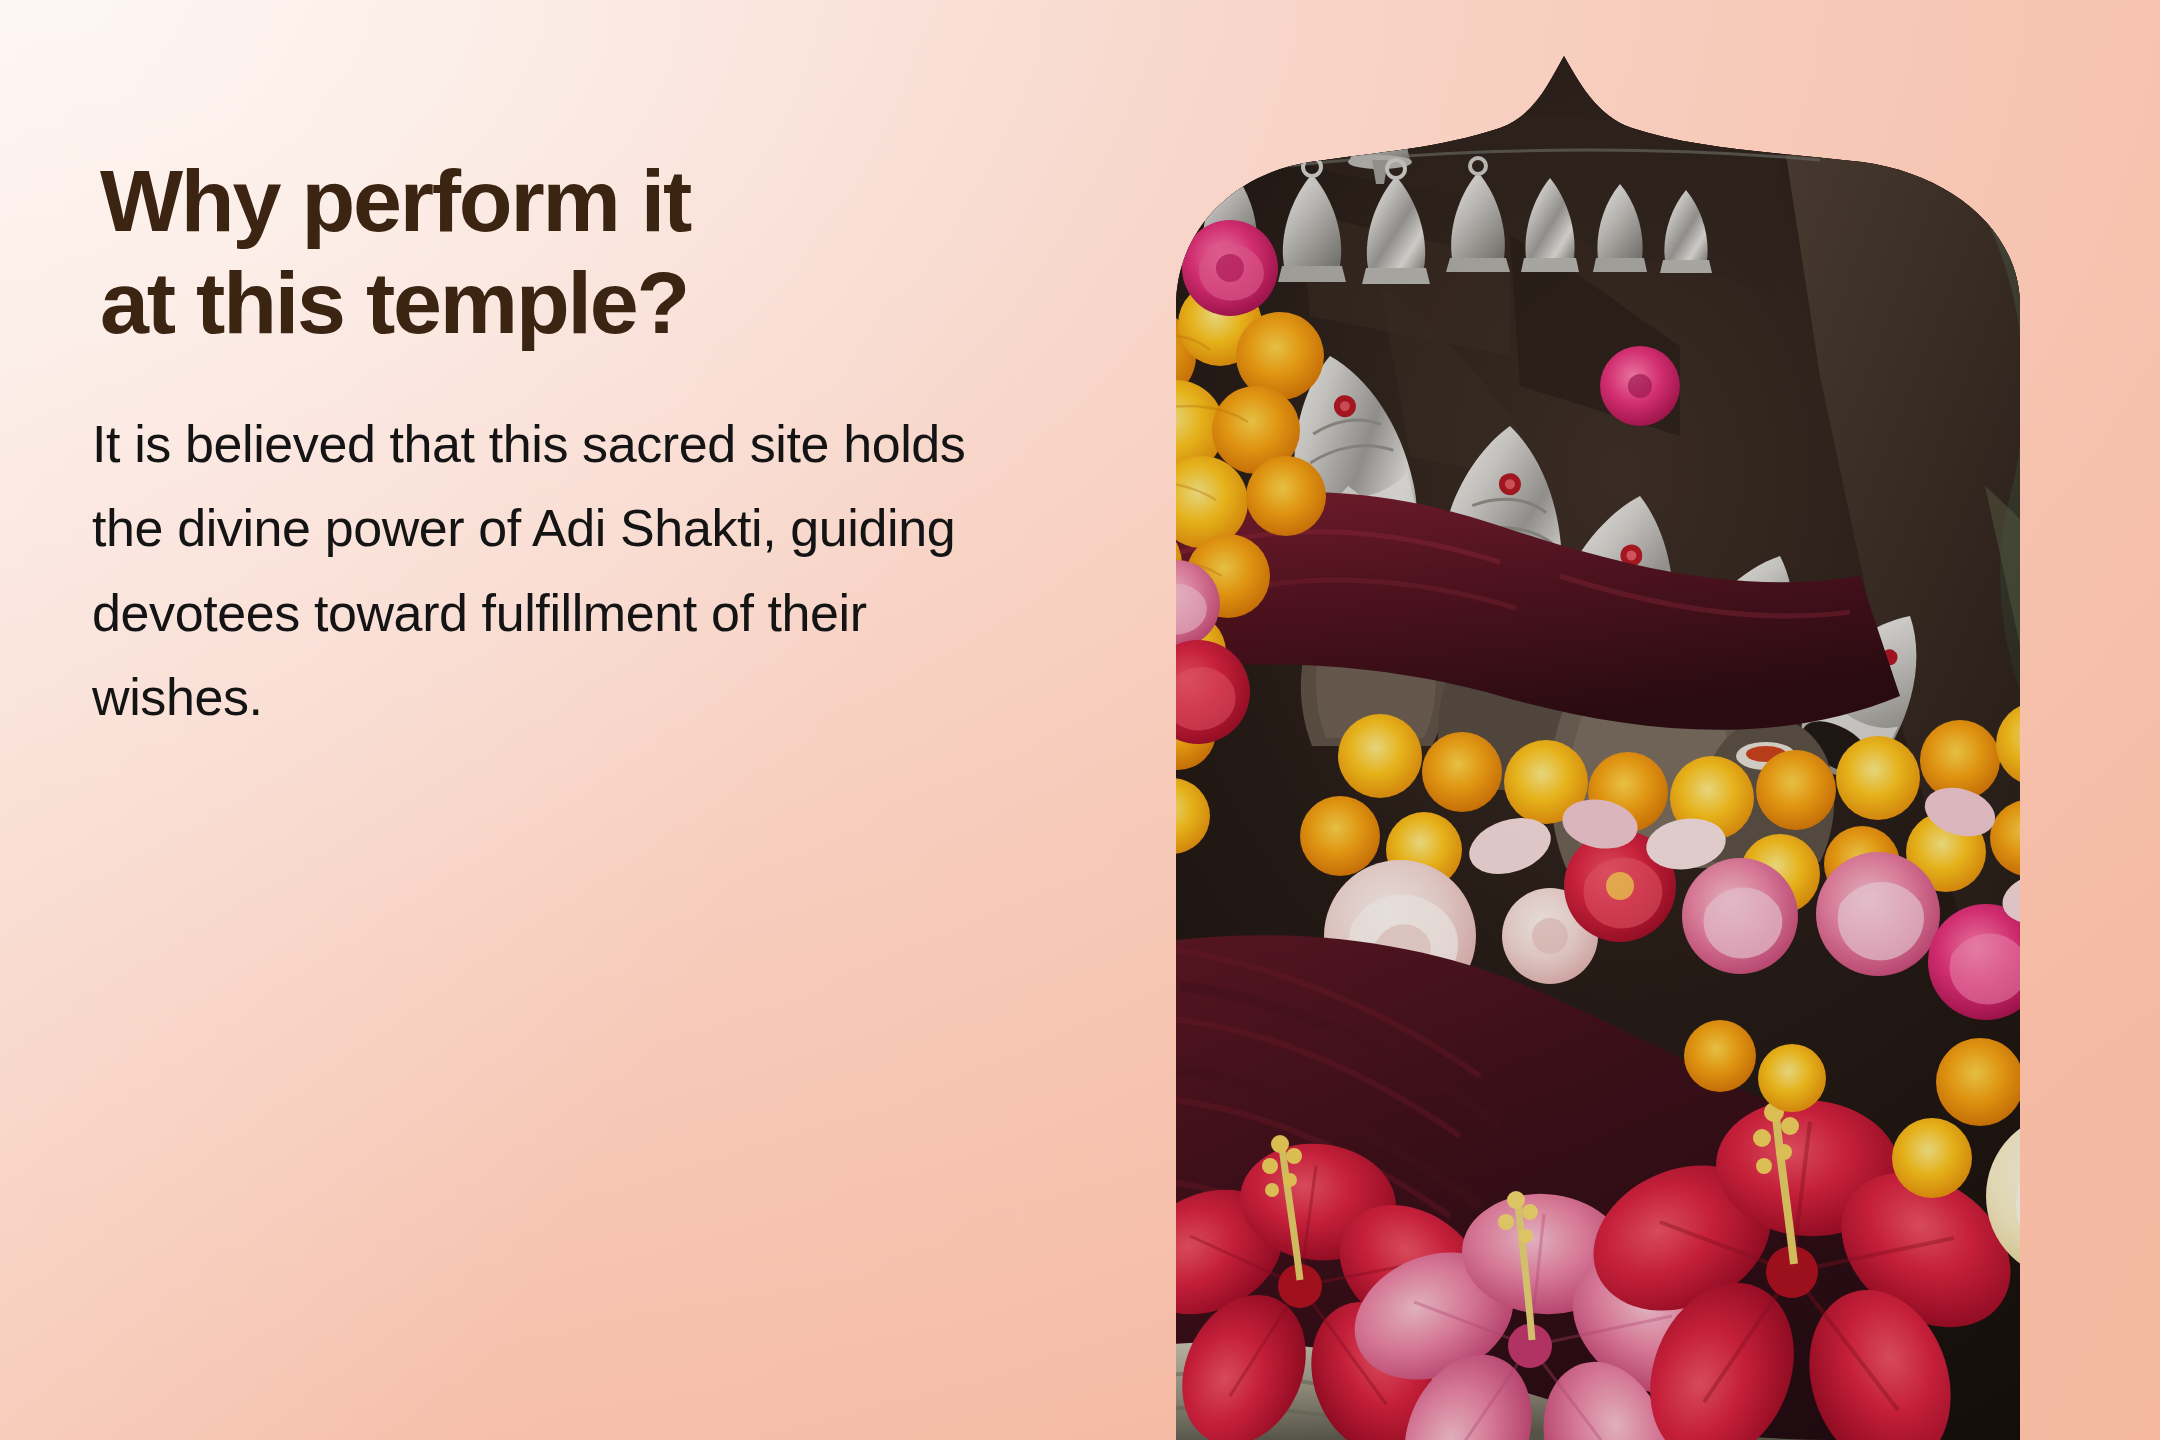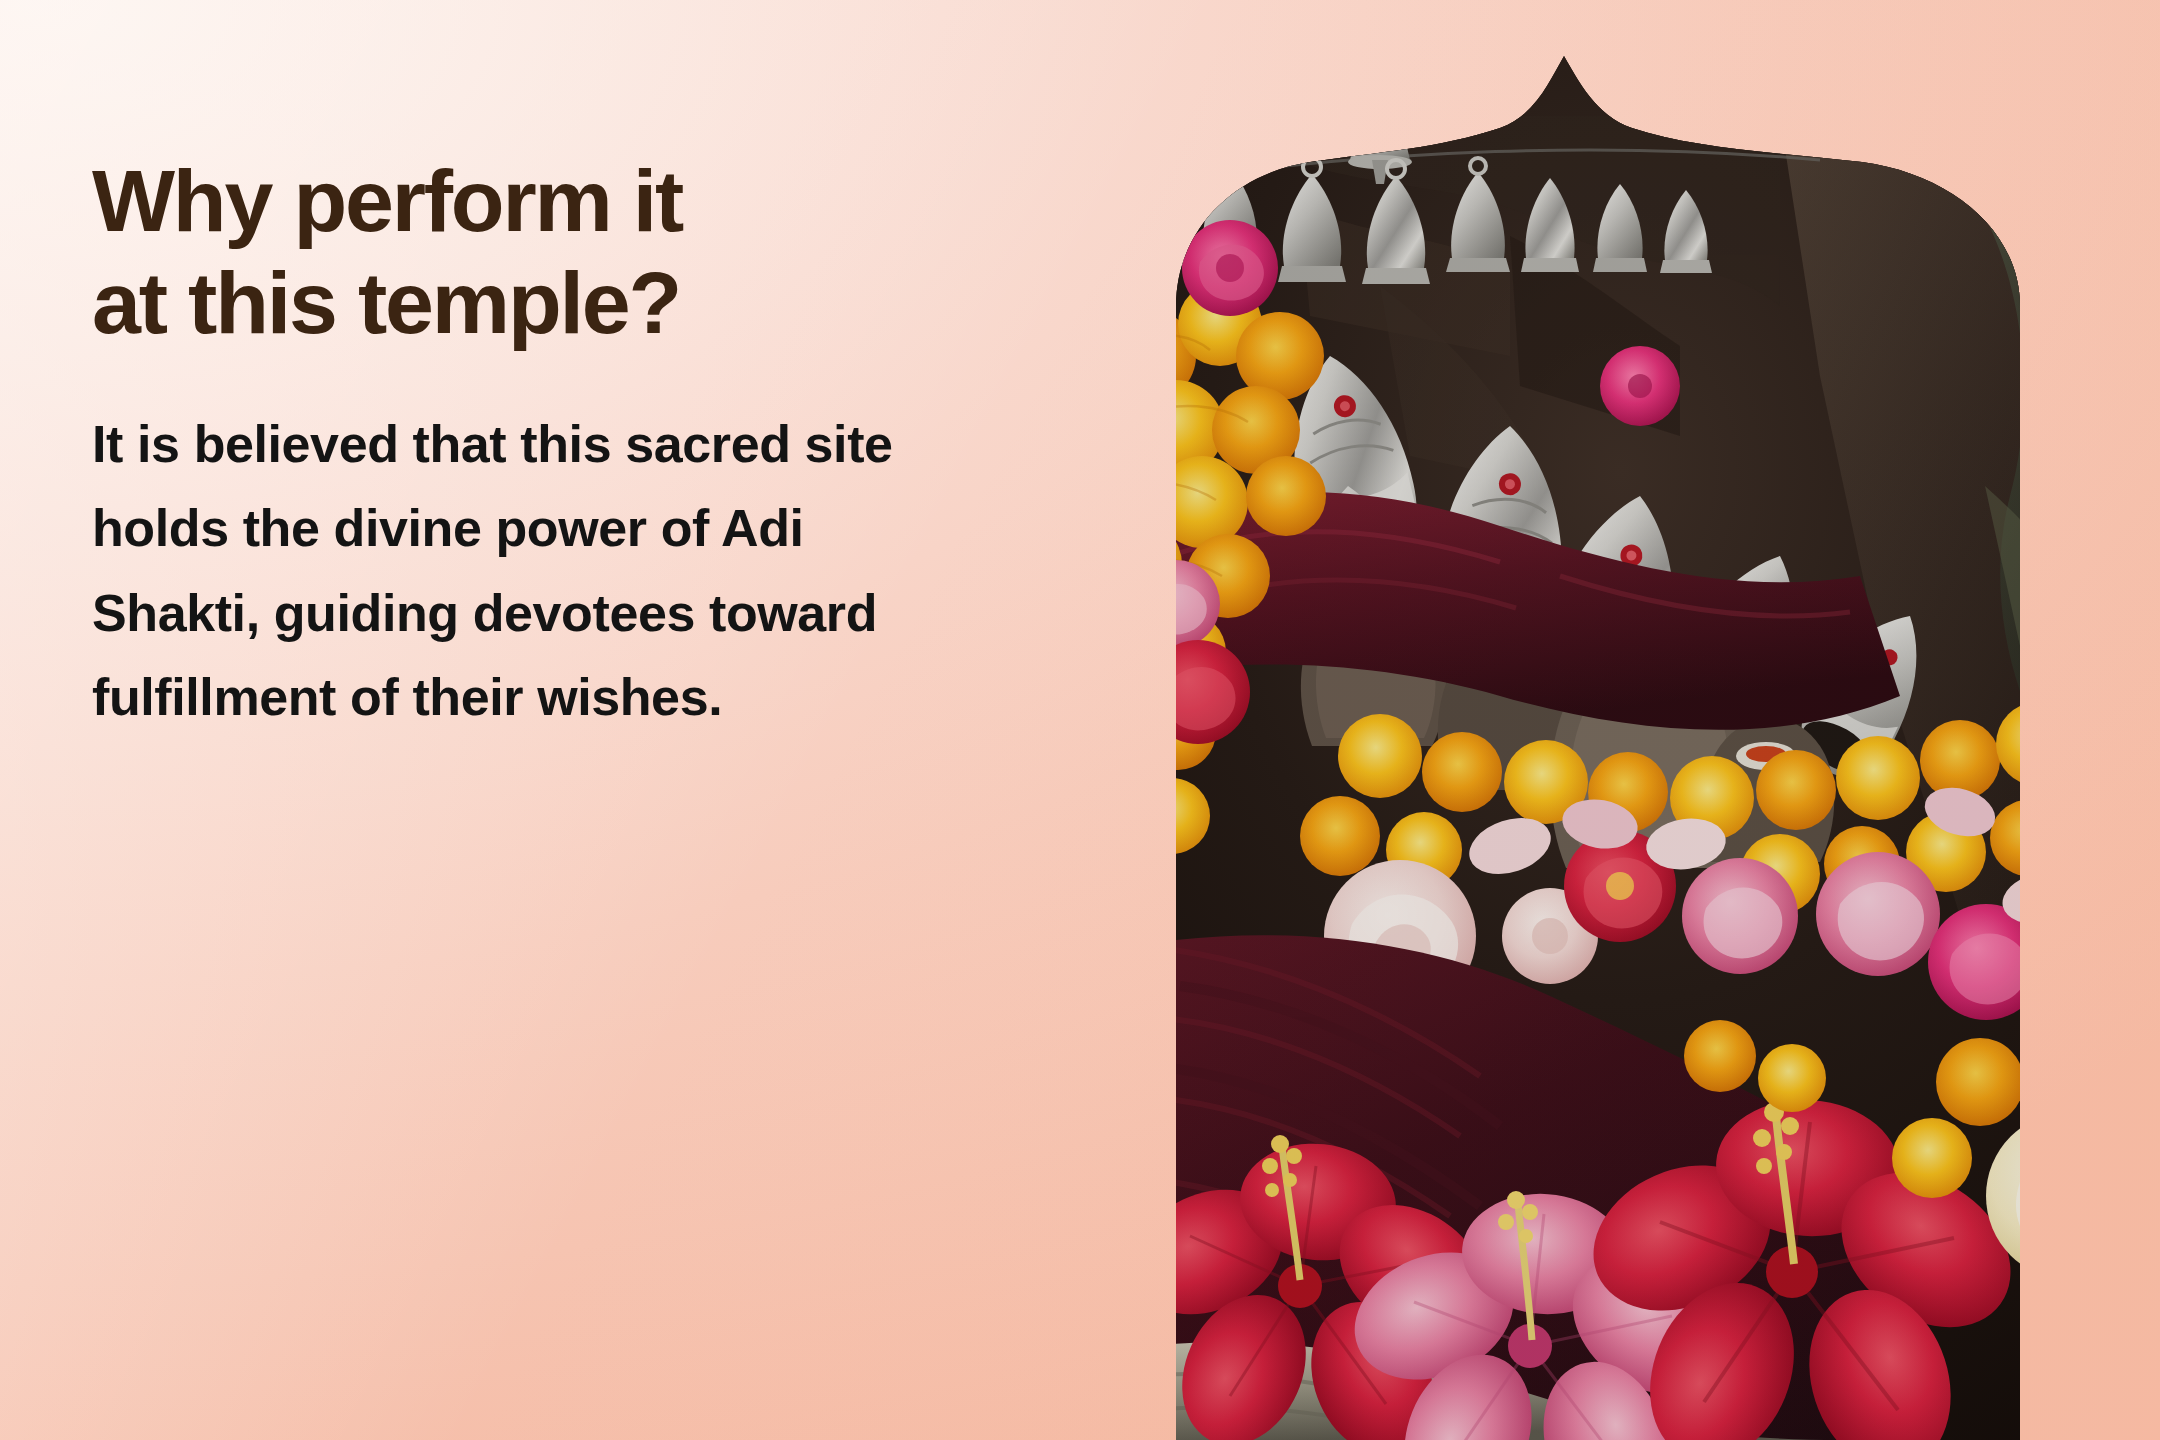--- a/index.html
+++ b/index.html
@@ -32,25 +32,26 @@
     width:900px;
     z-index:4;
   }
   .headline {
     font-size:88px;
     font-weight:700;
     line-height:1.16;
     letter-spacing:-2.2px;
     color:#3B2412;
     white-space:pre-line;
+    margin-left:8px;
   }
   .body-copy {
     margin-top:48px;
     font-size:52px;
-    font-weight:700;
+    font-weight:400;
     line-height:1.62;
     letter-spacing:-0.4px;
     color:#141414;
     max-width:880px;
   }
 
   
   .arch-panel{
     position:absolute;
     left:1080px; top:56px;

